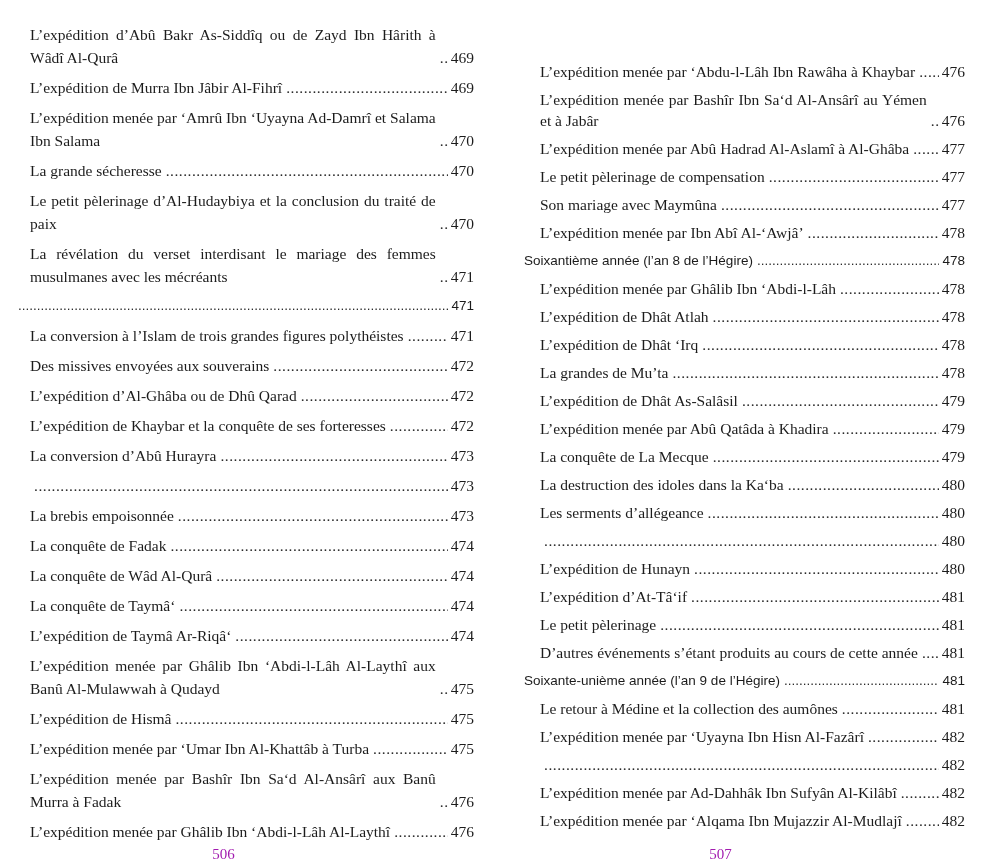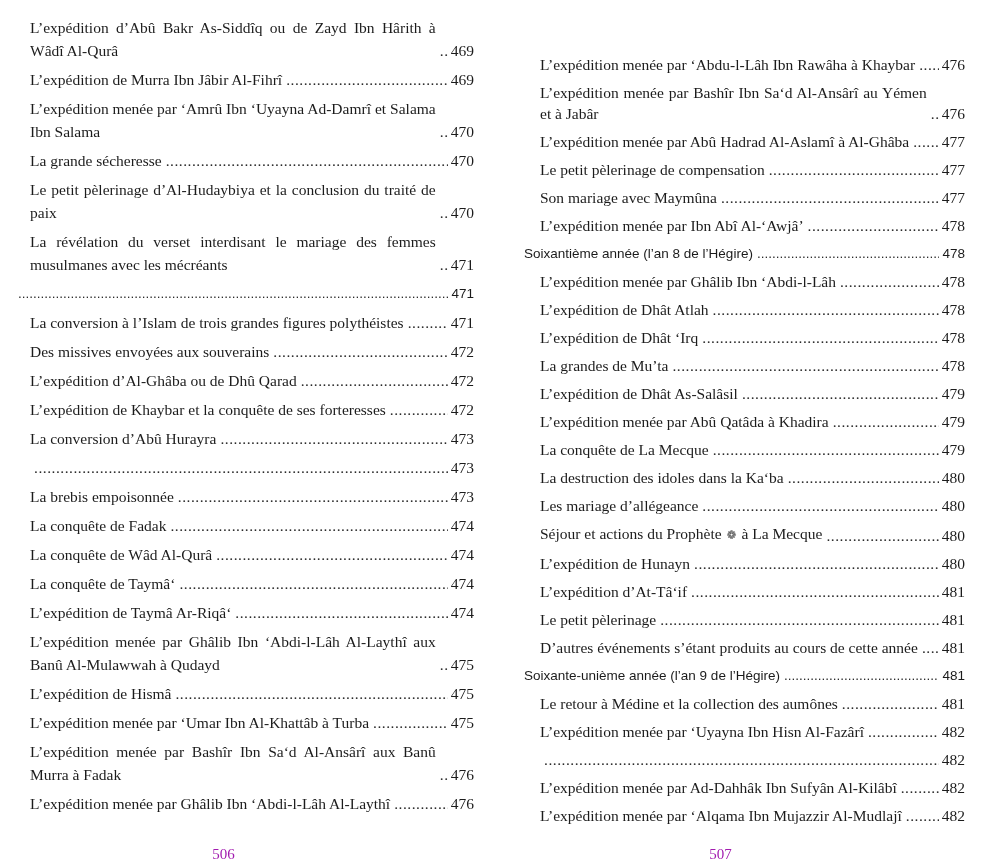--- a/index.html
+++ b/index.html
@@ -25,21 +25,21 @@
   .page.right { padding: 54px 29px 0 27px; }
 
   .row {
     display: flex;
     align-items: flex-end;
     font-size: 15.5px;
   }
   .page.left  .row { line-height: 23px; margin-bottom: 6px; }
   .page.right .row { line-height: 21px; margin-bottom: 7px; }
 
-  .row.entry { margin-left: 16px; }
+  .row.entry { margin-left: 16px; margin-top: 7px; }
 
   .row.section {
     margin-left: 0;
     font-family: "Liberation Sans", sans-serif;
     font-size: 13.5px;
     color: #1b1b1b;
   }
 
   .txt {
     flex: 0 1 auto;
@@ -272,26 +272,25 @@
           <span class="txt">La conquête de La Mecque</span>
           <span class="leader"></span>
           <span class="pg">479</span>
         </div>
         <div class="row entry">
           <span class="txt">La destruction des idoles dans la Ka‘ba</span>
           <span class="leader"></span>
           <span class="pg">480</span>
         </div>
         <div class="row entry">
-          <span class="txt">Les mariage d’allégeance</span>
+          <span class="txt">Les serments d’allégeance</span>
           <span class="leader"></span>
           <span class="pg">480</span>
         </div>
         <div class="row entry">
-          <span class="txt">Séjour et actions du Prophète <span class="pbuh">❁</span> à La Mecque</span>
           <span class="leader"></span>
           <span class="pg">480</span>
         </div>
         <div class="row entry">
           <span class="txt">L’expédition de Hunayn</span>
           <span class="leader"></span>
           <span class="pg">480</span>
         </div>
         <div class="row entry">
           <span class="txt">L’expédition d’At-Tâ‘if</span>

